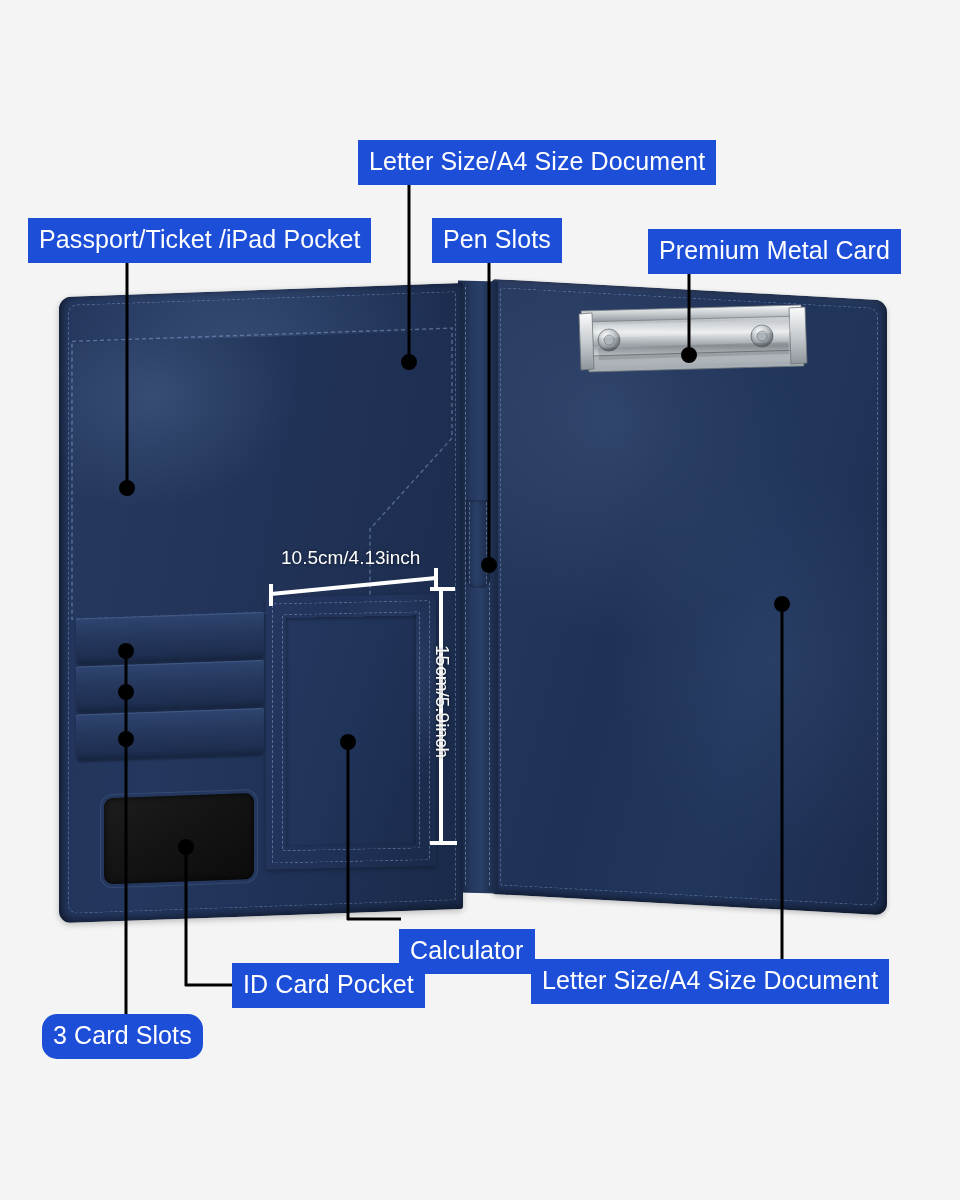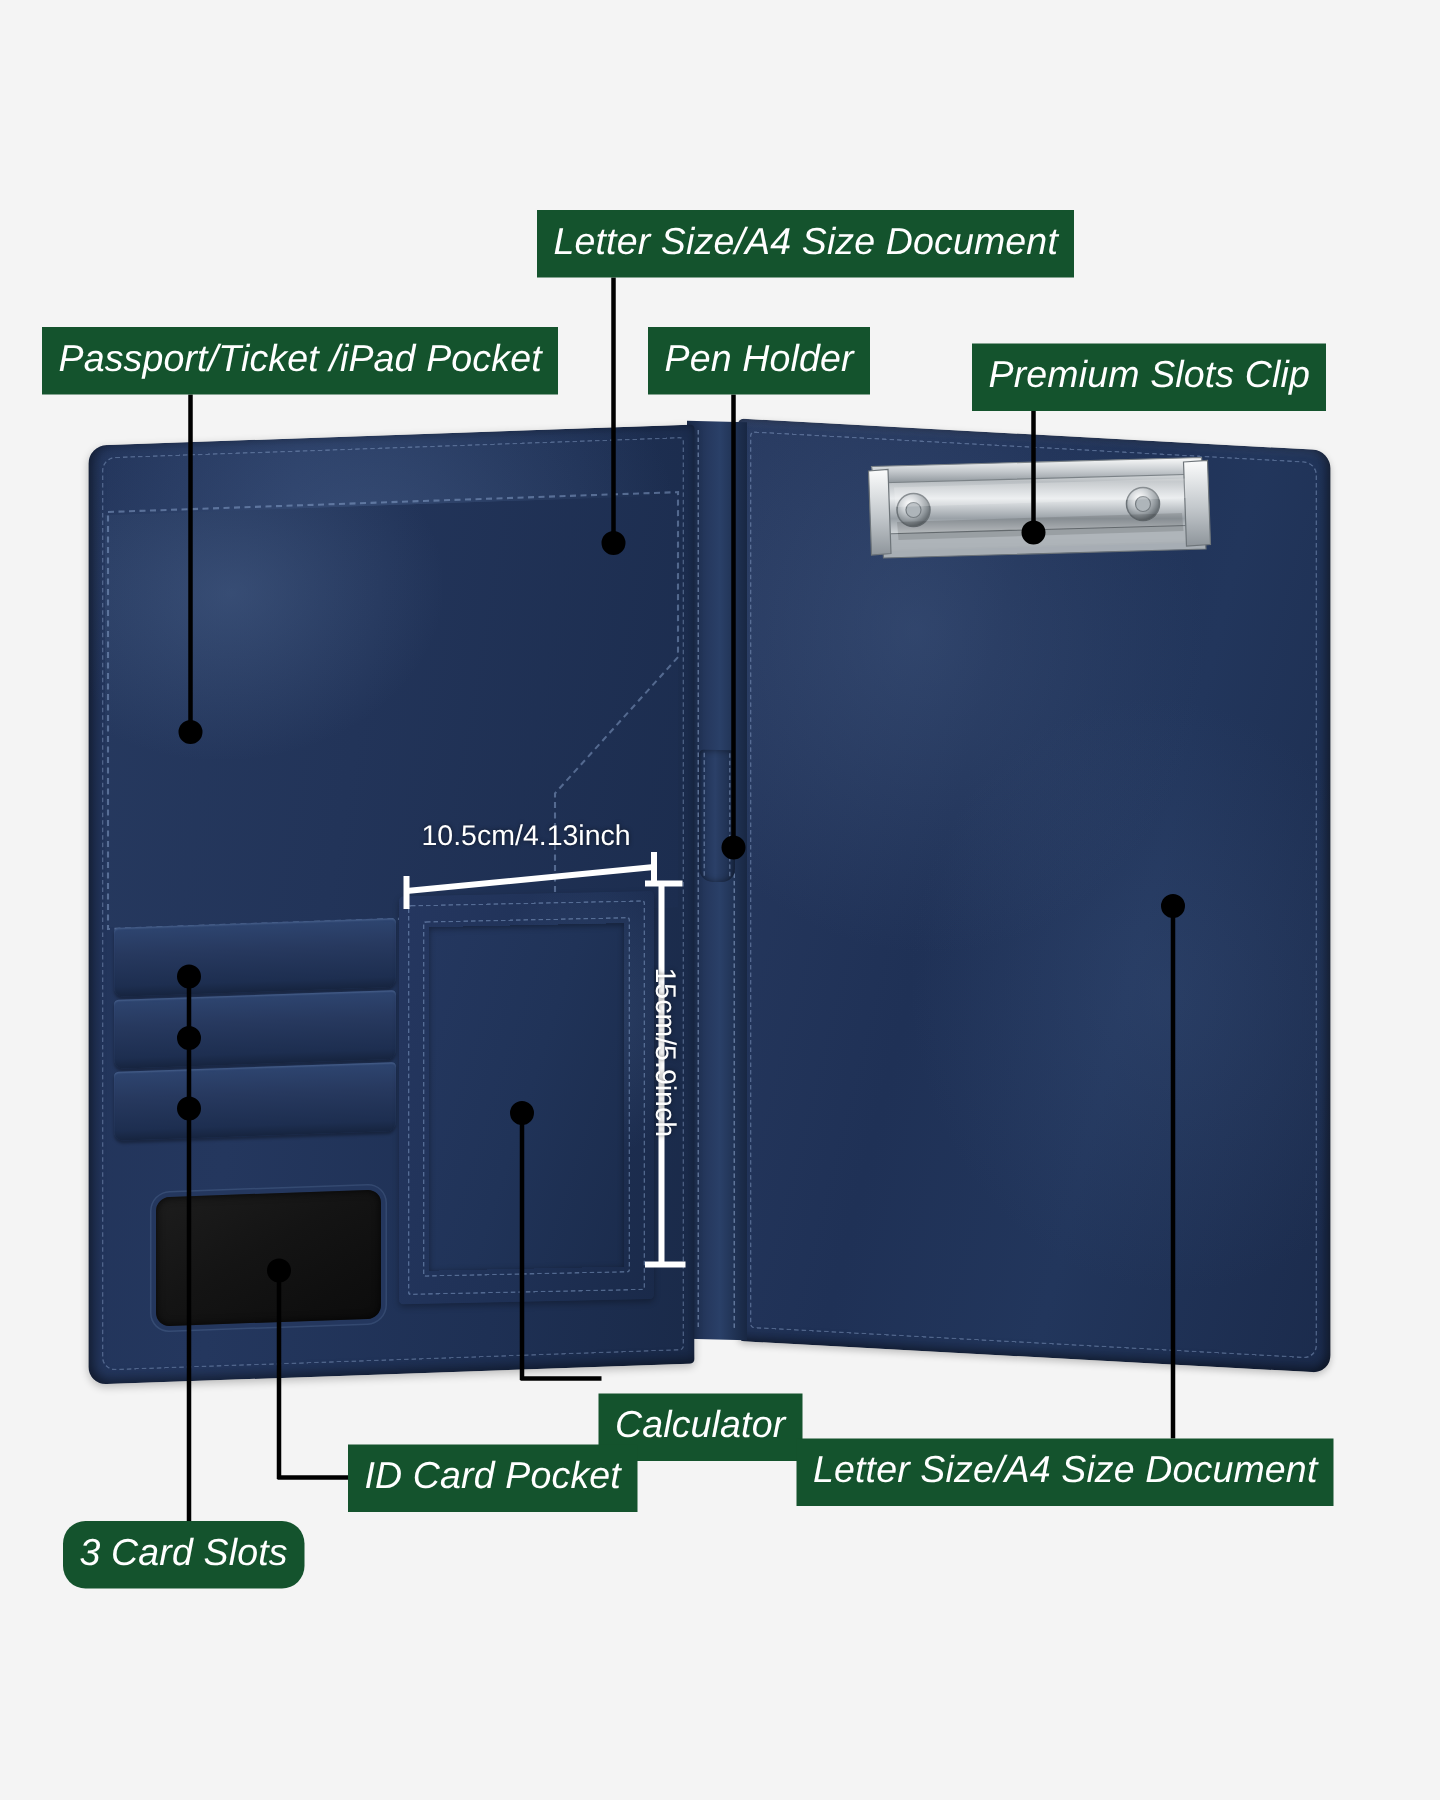--- a/index.html
+++ b/index.html
@@ -219,28 +219,27 @@
   .calc-pocket .inner {
     position: absolute;
     left: 20px; top: 21px; right: 20px; bottom: 22px;
     background: linear-gradient(108deg, #24375f 0%, #203358 50%, #1b2c4d 100%);
     box-shadow: inset 0 1px 4px rgba(0,0,0,0.38);
   }
 
   
   .callout {
     position: absolute;
-    background: #14532d;
+    background: #1d4ed8;
     color: #ffffff;
     font-size: 25px;
     line-height: 1;
     padding: 9px 11px 11px 11px;
     white-space: nowrap;
     letter-spacing: 0.1px;
-    font-style: italic;
   }
   .leader-svg {
     position: absolute;
     left: 0; top: 0;
     width: 960px; height: 1200px;
     overflow: visible;
     pointer-events: none;
   }
 
   
@@ -395,20 +394,20 @@
       <circle cx="126" cy="692" r="6.5"></circle>
       <circle cx="126" cy="739" r="6.5"></circle>
 
       <line x1="782" y1="604" x2="782" y2="959"></line>
       <circle cx="782" cy="604" r="6.5"></circle>
     </g>
   </svg>
 
   <div class="callout" style="left:28px;  top:218px;">Passport/Ticket /iPad Pocket</div>
   <div class="callout" style="left:358px; top:140px;">Letter Size/A4 Size Document</div>
-  <div class="callout" style="left:432px; top:218px;">Pen Holder</div>
-  <div class="callout" style="left:648px; top:229px;">Premium Slots Clip</div>
+  <div class="callout" style="left:432px; top:218px;">Pen Slots</div>
+  <div class="callout" style="left:648px; top:229px;">Premium Metal Card</div>
   <div class="callout" style="left:399px; top:897px;margin-top:32px;">Calculator</div>
   <div class="callout" style="left:232px; top:963px;">ID Card Pocket</div>
   <div class="callout" style="left:42px;  top:1014px;border-radius:15px;">3 Card Slots</div>
   <div class="callout" style="left:531px; top:959px;">Letter Size/A4 Size Document</div>
 
 </div>
 
 </body></html>

